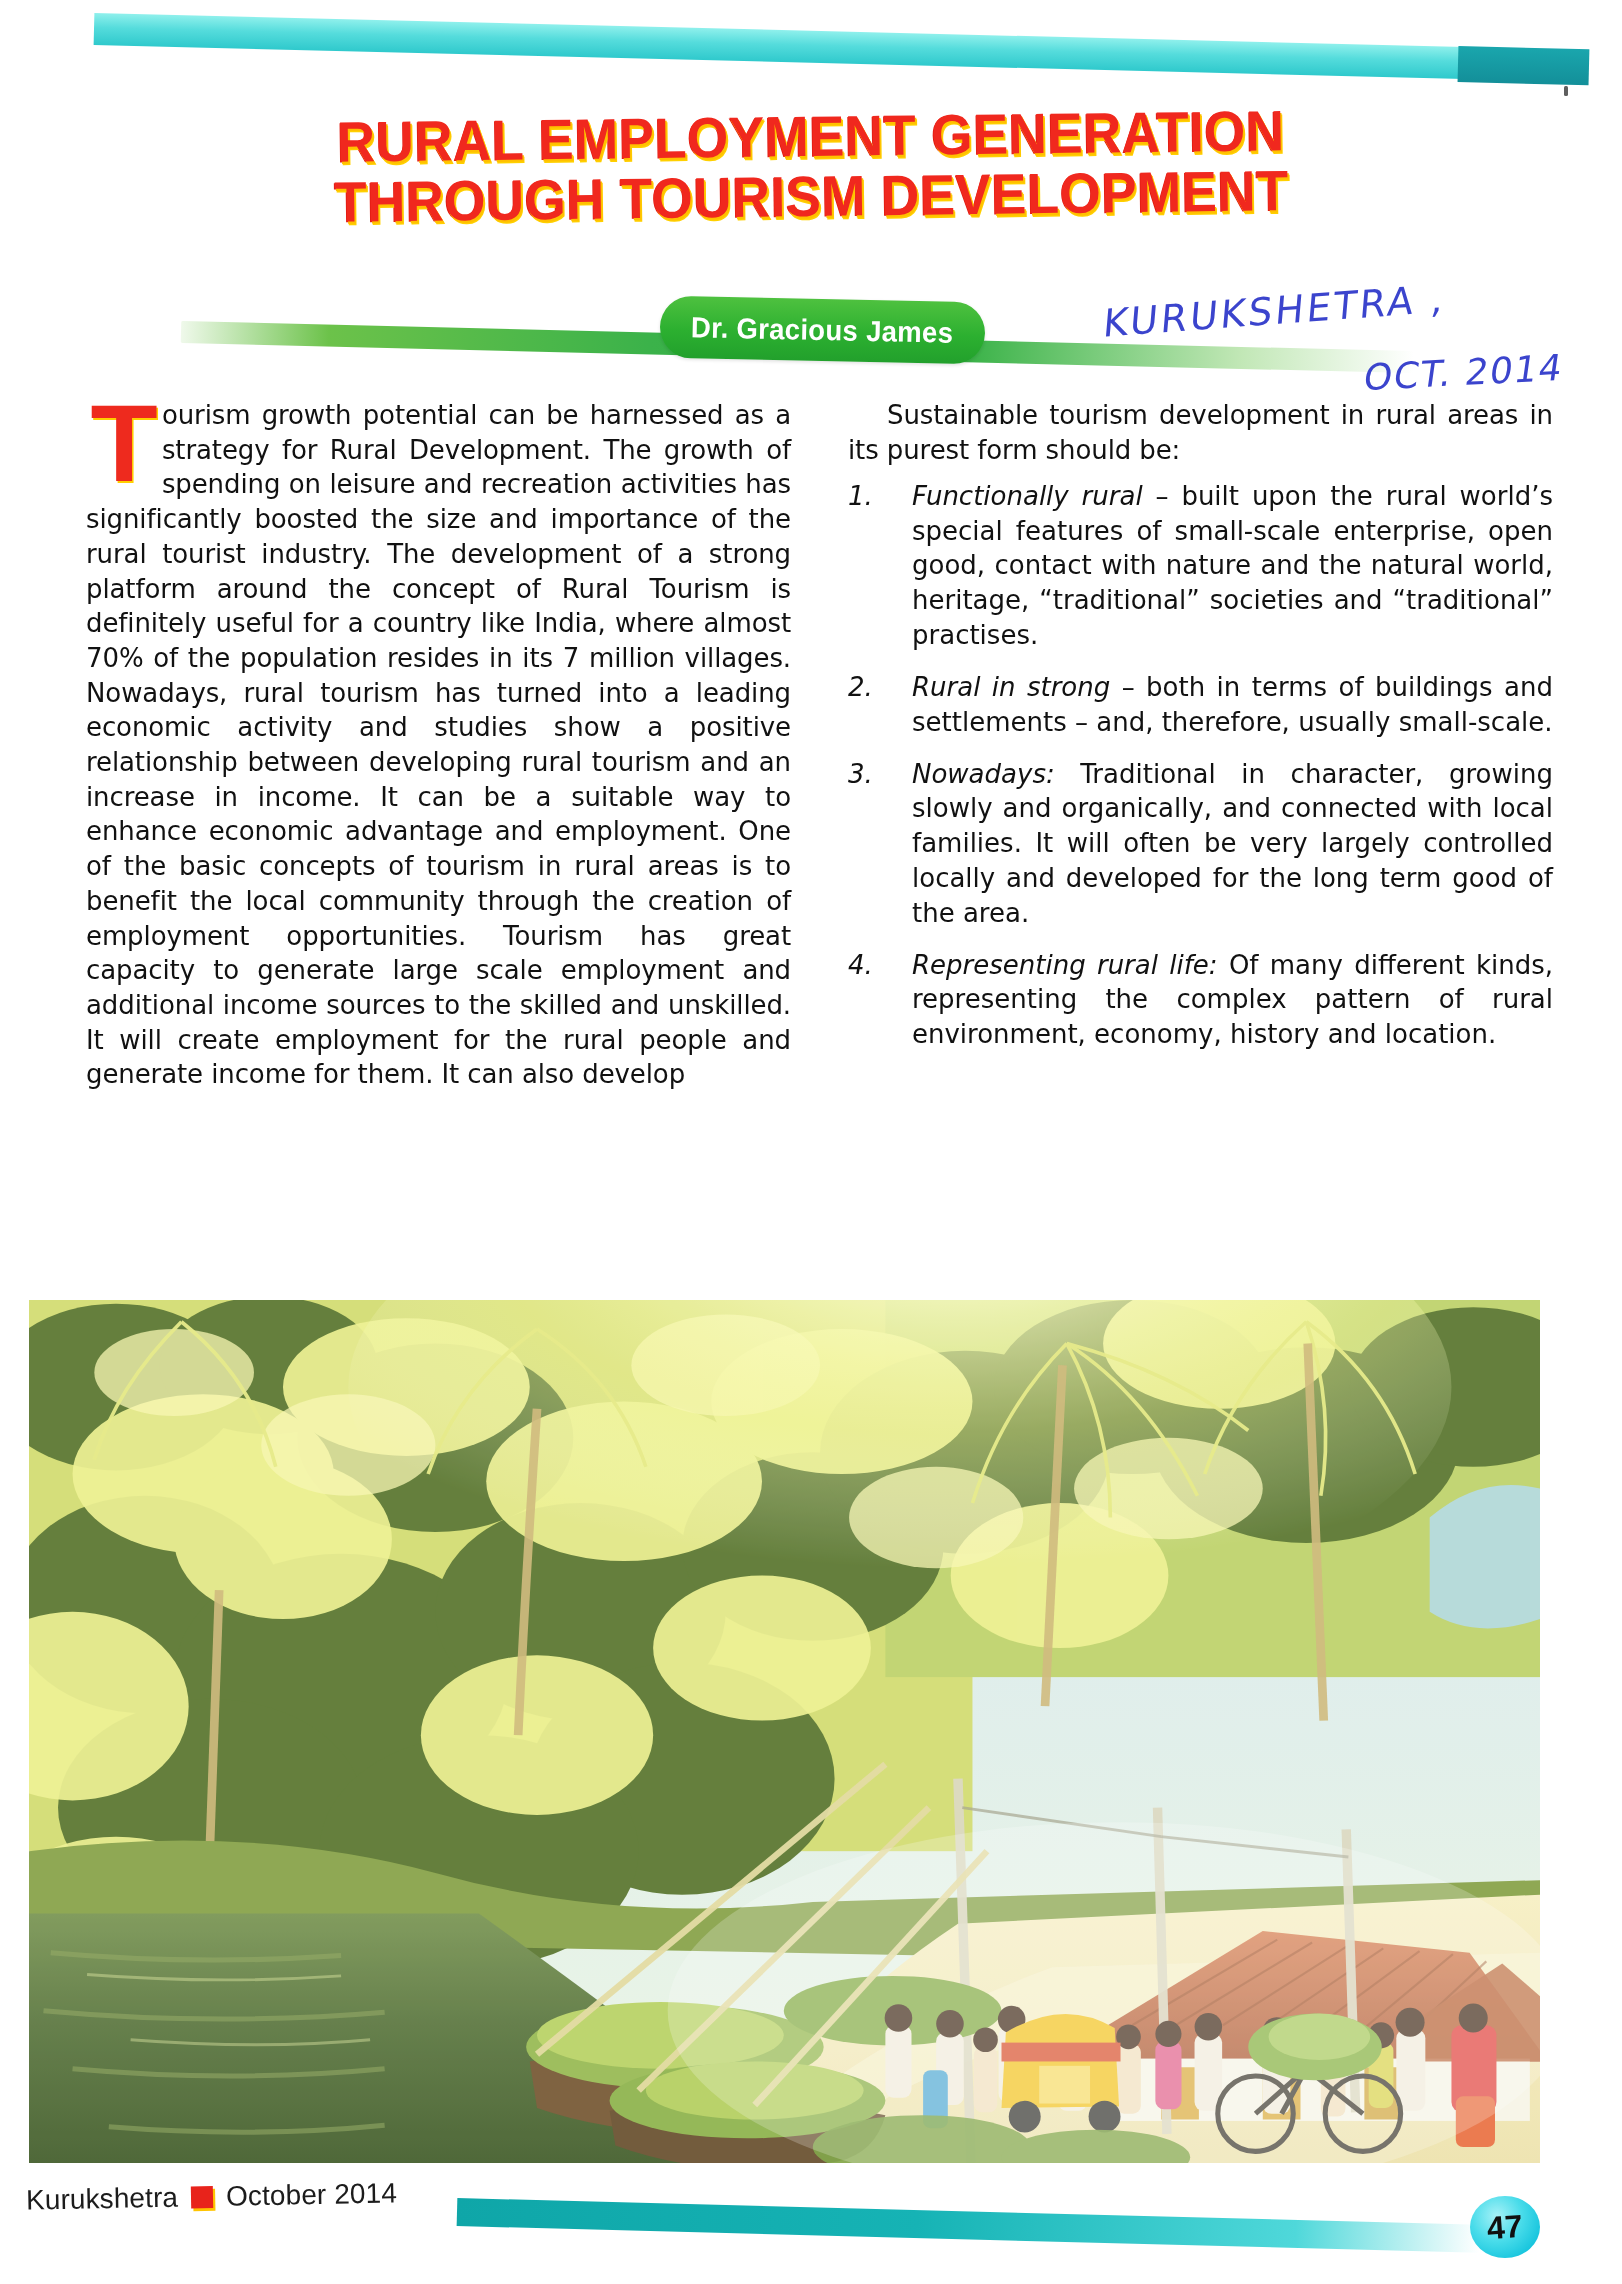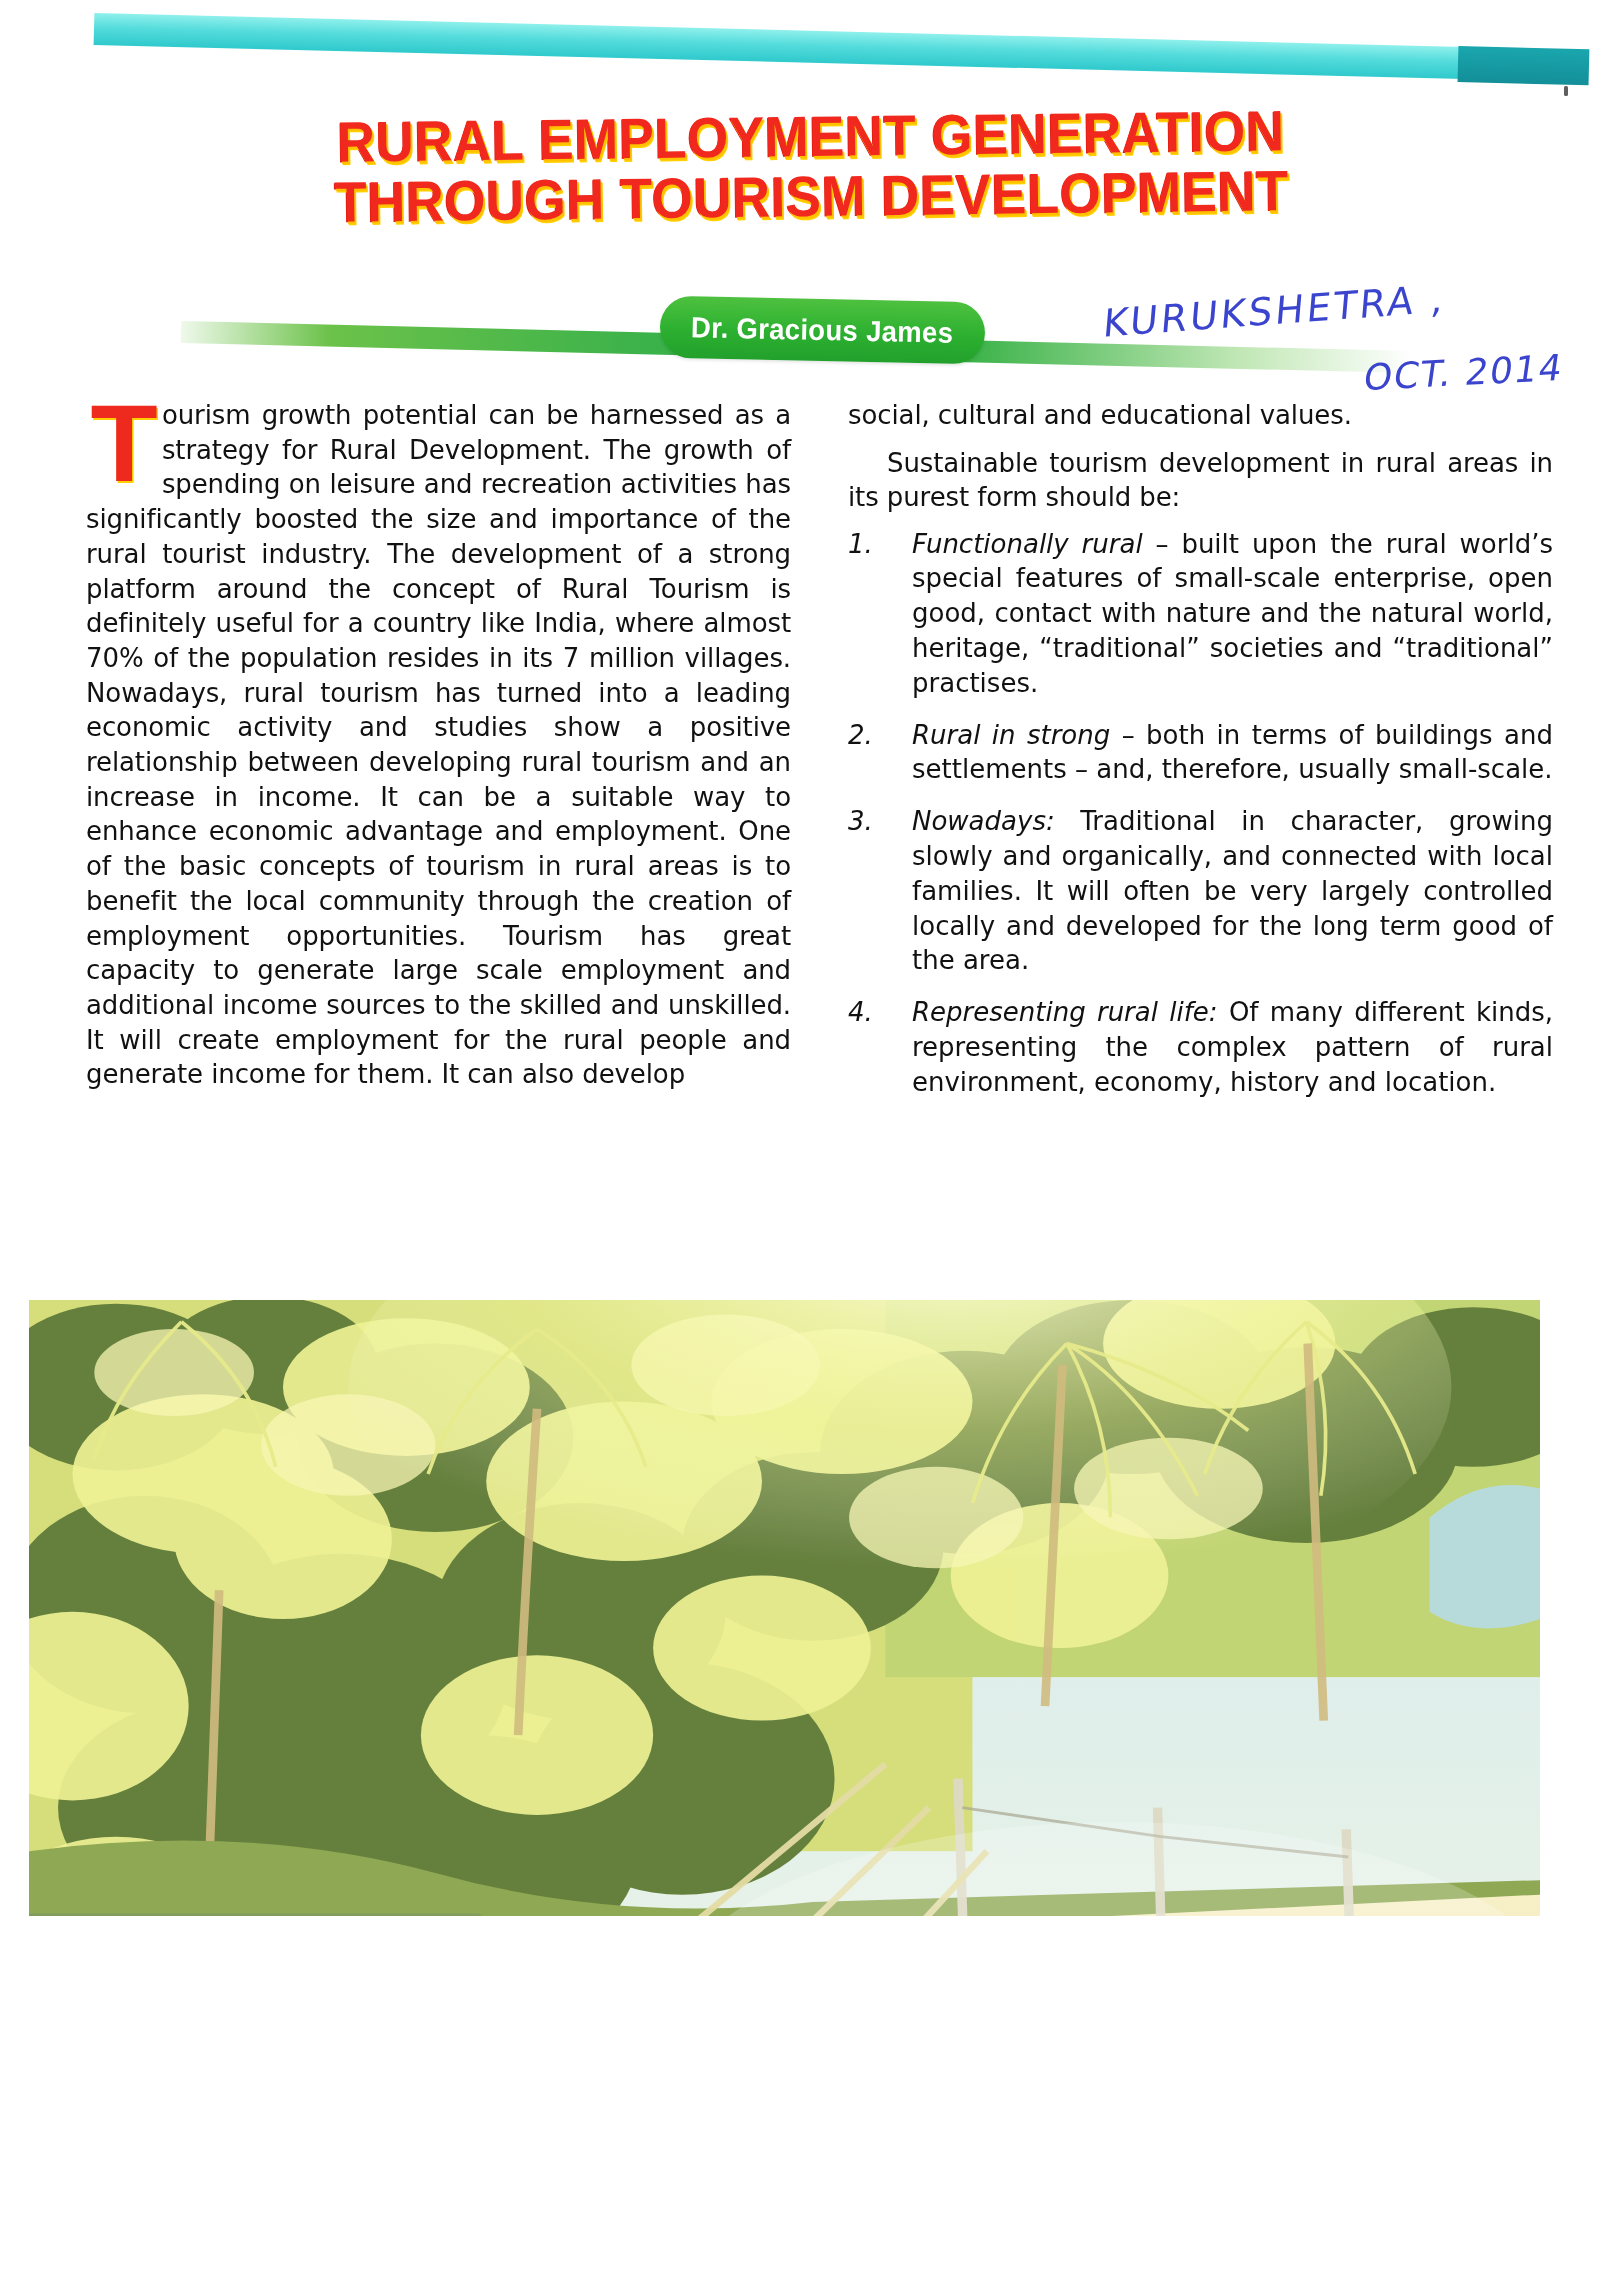--- a/index.html
+++ b/index.html
@@ -8,21 +8,21 @@
     padding: 0;
     background: #ffffff;
   }
   body {
     font-family: "Liberation Sans", sans-serif;
   }
 
   #page {
     position: relative;
     width: 1622px;
-    height: 1916px;
+    height: 2284px;
     background: #ffffff;
     overflow: hidden;
   }
 
   
   .top-band-wrap {
     position: absolute;
     left: 0;
     top: 0;
     width: 1622px;
@@ -330,21 +330,20 @@
   <div class="handwriting hw-line1">KURUKSHETRA ,</div>
   <div class="handwriting hw-line2">OCT. 2014</div>
 
   <div class="columns">
 
     <div class="col">
       <p><span class="dropcap">T</span><span>ourism growth potential can be harnessed as a strategy for Rural Development. The growth of spending on leisure and recreation activities has significantly boosted the size and importance of the rural tourist industry. The development of a strong platform around the concept of Rural Tourism is definitely useful for a country like India, where almost 70% of the population resides in its 7 million villages. Nowadays, rural tourism has turned into a leading economic activity and studies show a positive relationship between developing rural tourism and an increase in income. It can be a suitable way to enhance economic advantage and employment. One of the basic concepts of tourism in rural areas is to benefit the local community through the creation of employment opportunities. Tourism has great capacity to generate large scale employment and additional income sources to the skilled and unskilled. It will create employment for the rural people and generate income for them. It can also develop</span></p>
     </div>
 
     <div class="col">
-      <p>social, cultural and educational values.</p>
       <p class="indent">Sustainable tourism development in rural areas in its purest form should be:</p>
 
       <ol class="points">
         <li>
           <span class="num">1.</span>
           <span class="txt"><em>Functionally rural</em><span> – built upon the rural world’s special features of small-scale enterprise, open good, contact with nature and the natural world, heritage, “traditional” societies and “traditional” practises.</span></span>
         </li>
         <li>
           <span class="num">2.</span>
           <span class="txt"><em>Rural in strong</em><span> – both in terms of buildings and settlements – and, therefore, usually small-scale.</span></span>

